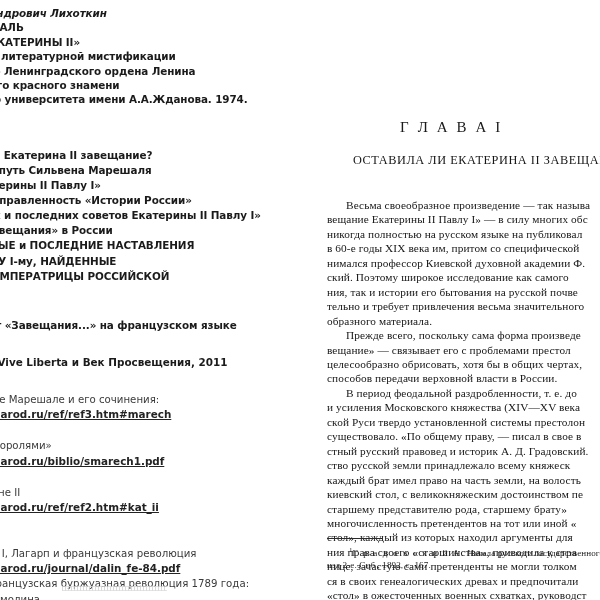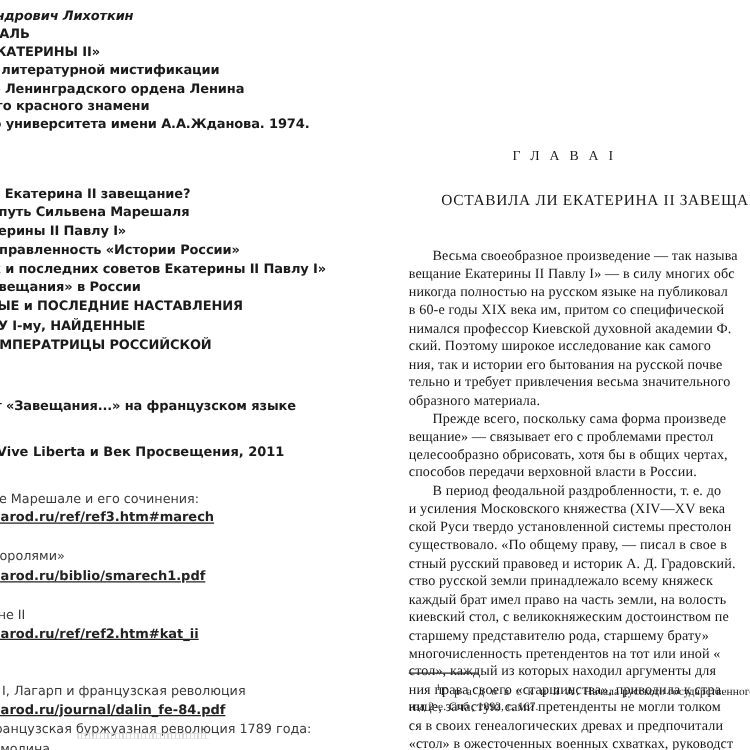--- a/index.html
+++ b/index.html
@@ -81,21 +81,21 @@
     width:300px; height:600px;
     font-family:"Liberation Serif", "DejaVu Serif", serif;
     color:#141414;
     overflow:hidden;
   }
   .chapter-no{
     position:absolute;
     left:0; top:119px;
     width:253px;
     text-align:center;
-    font-size:11px;
+    font-size:15px;
     letter-spacing:2.6px;
     font-weight:400;
     color:#1a1a1a;
   }
   .chapter-title{
     position:absolute;
     left:0; top:153px;
     width:300px;
     font-size:12.3px;
     letter-spacing:0.55px;

